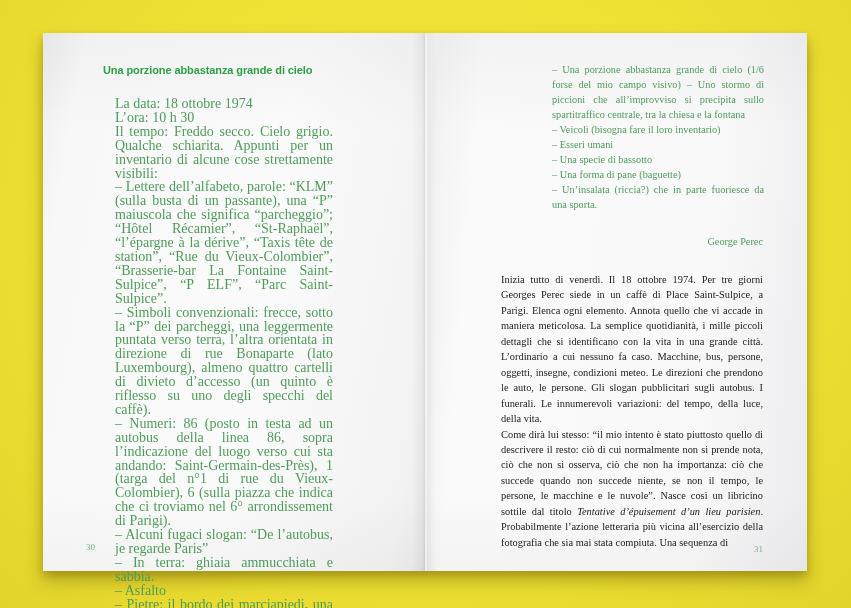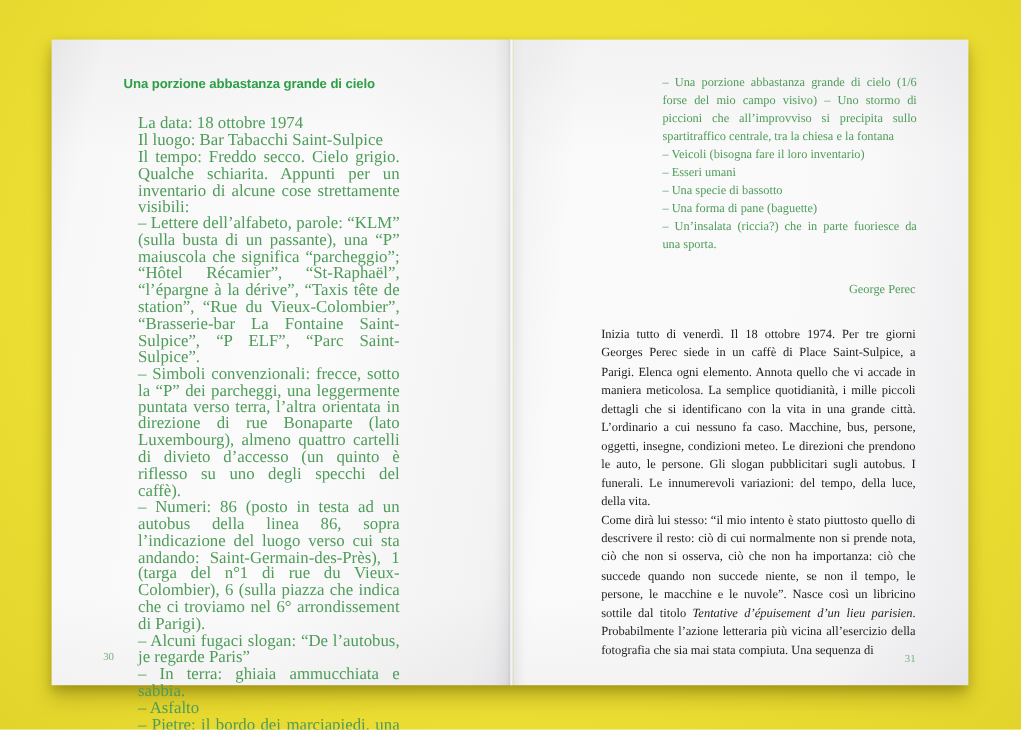--- a/index.html
+++ b/index.html
@@ -74,22 +74,22 @@
 <div class="book">
 
   <div class="page page-left">
     <h1 class="chapter-title">Una porzione abbastanza grande di cielo</h1>
 
     <div class="left-body">
       <div>
 
           <div>La data: 18 ottobre 1974</div>
 
+          <div>L’ora: 10 h 30</div>
 
-          <div>Il luogo: Bar Tabacchi Saint-Sulpice</div>
 
           <div>Il tempo: Freddo secco. Cielo grigio. Qualche schiarita. Appunti per un inventario di alcune cose strettamente visibili:</div>
         </div>
       <div>
 
           <div>– Lettere dell’alfabeto, parole: “KLM” (sulla busta di un passante), una “P” maiuscola che significa “parcheggio”; “Hôtel Récamier”, “St-Raphaël”, “l’épargne à la dérive”, “Taxis tête de station”, “Rue du Vieux-Colombier”, “Brasserie-bar La Fontaine Saint-Sulpice”, “P ELF”, “Parc Saint-Sulpice”.</div>
 
           <div>– Simboli convenzionali: frecce, sotto la “P” dei parcheggi, una leggermente puntata verso terra, l’altra orientata in direzione di rue Bonaparte (lato Luxembourg), almeno quattro cartelli di divieto d’accesso (un quinto è riflesso su uno degli specchi del caffè).</div>
 
           <div>– Numeri: 86 (posto in testa ad un autobus della linea 86, sopra l’indicazione del luogo verso cui sta andando: Saint-Germain-des-Près), 1 (targa del n°1 di rue du Vieux-Colombier), 6 (sulla piazza che indica che ci troviamo nel 6° arrondissement di Parigi).</div>

